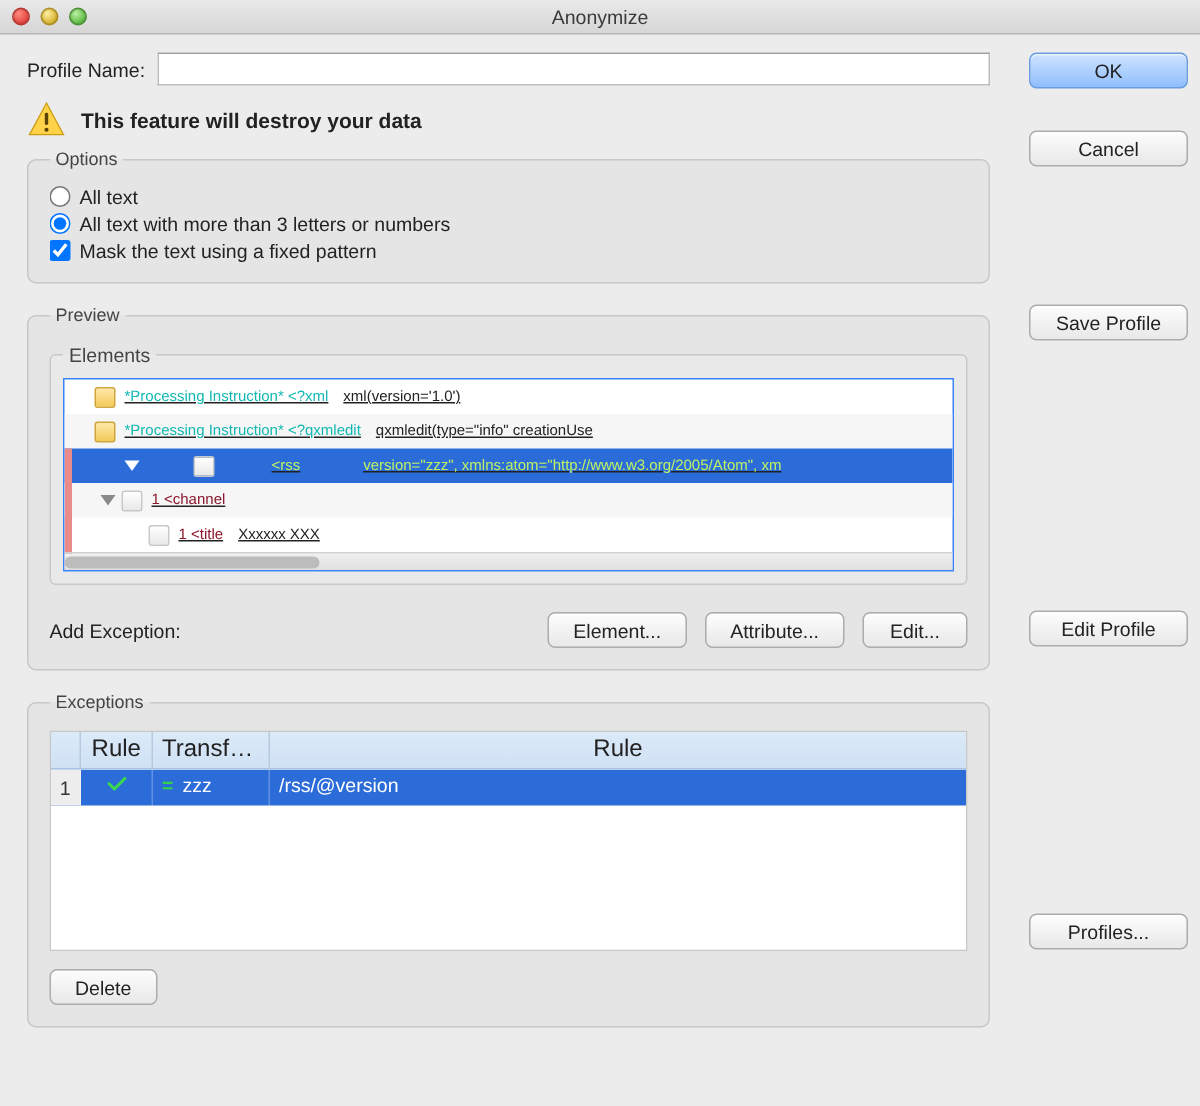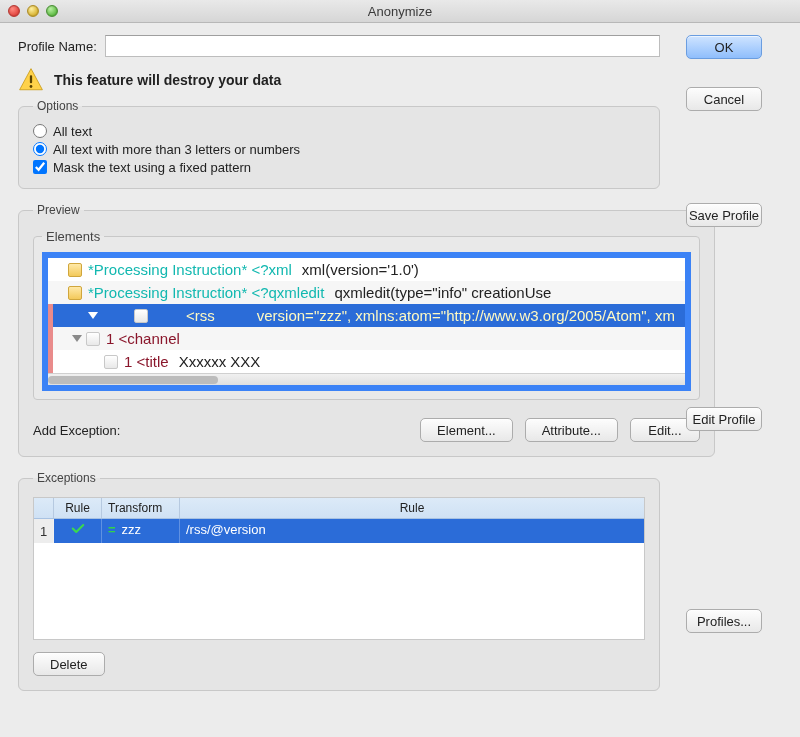--- a/index.html
+++ b/index.html
@@ -46,27 +46,27 @@
   .radio-row, .check-row { display:flex; gap:6px; margin: 3px 0;}
   input[type=radio], input[type=checkbox]{ width:14px; height:14px; margin:0;}
 
   .preview-area { margin-top: 0;}
   fieldset.elements {
     border:1px solid #c8c8c8; border-radius:4px; background:#e9e9e9;
     padding: 8px 8px 8px 8px; margin:0;
   }
   fieldset.elements > legend { padding:0 4px; font-size:13px; color:#444;}
   .tree {
-    background:#fff; border:6px solid #3b82f6; font-size:15px;
+    background:#fff; border:1px solid #3b82f6; font-size:10px;
     font-family: "Lucida Grande", Arial, sans-serif;
-    position:relative; overflow:hidden;
+    position:relative; overflow:hidden;text-decoration:underline;
   }
   .tree-row { display:flex; align-items:center; height:23px; padding-left:6px; white-space:nowrap;}
   .tree-row.alt { background:#f6f6f6;}
-  .tree-row.sel { background:#2b6cd8; color:#fef9c3;gap:32px;}
+  .tree-row.sel { background:#2b6cd8; color:#bef264;gap:32px;}
   .tree-indent { display:inline-block; }
   .tri { width:0; height:0; display:inline-block; margin-right:4px;
          border-left:5px solid transparent; border-right:5px solid transparent;
          border-top:7px solid #8a8a8a;}
   .tree-row.sel .tri { border-top-color:#fff;}
   .leftbar { position:absolute; left:0; top:46px; bottom:0; width:5px; background:#e98b8b;}
   .micon { width:14px; height:14px; margin-right:6px; flex-shrink:0;
            background: linear-gradient(#fff,#e8e8e8); border:1px solid #c8c8c8; border-radius:2px;}
   .micon.wand { background: linear-gradient(#ffe9a8,#f3c95a); border-color:#d0a63c;}
   .teal { color:#12b8b0; }
@@ -83,25 +83,25 @@
     height:24px; padding: 0 16px; min-width:70px;
     background: linear-gradient(#fdfdfd,#e8e8e8);
     border:1px solid #acacac; border-radius:5px;
     font: inherit; color:#222; cursor:default; white-space:nowrap;
     box-shadow: 0 1px 0 rgba(255,255,255,0.6) inset;
   }
   .btn.primary {
     background: linear-gradient(#cfe4ff,#8fbefc);
     border-color:#6a9de0;
   }
-  .btn.wide { width:76px; padding:0 8px;}
+  .btn.wide { width:106px; padding:0 8px;}
 
   
   .ex-table { border:1px solid #c8c8c8; background:#fff; }
-  .ex-head { display:flex; background:linear-gradient(#dceaf8,#cfe1f4); border-bottom:1px solid #a8c2e2; font-size:12px;}
+  .ex-head { display:flex; background:linear-gradient(#dceaf8,#cfe1f4); border-bottom:1px solid #a8c2e2; font-size:16px;}
   .ex-head .cell, .ex-row .cell { border-right:1px solid #b6c9e0; padding:3px 6px; overflow:hidden; text-overflow:ellipsis;}
   .ex-head .cell:last-child, .ex-row .cell:last-child { border-right:none;}
   .c-idx{ width:20px; text-align:center;}
   .c-rule{ width:48px; text-align:center;}
   .c-xf{ width:78px;}
   .c-path{ flex:1; text-align:center;}
   .ex-row{ display:flex; height:24px; align-items:stretch; font-size:13px;}
   .ex-row.sel{ background:#2b6cd8; color:#fff;}
   .ex-row.sel .cell{ border-right-color: rgba(255,255,255,0.25);}
   .ex-row .c-idx{ background:#ededed; color:#333; border-right:1px solid #c8c8c8; display:flex;align-items:center;justify-content:center;}

